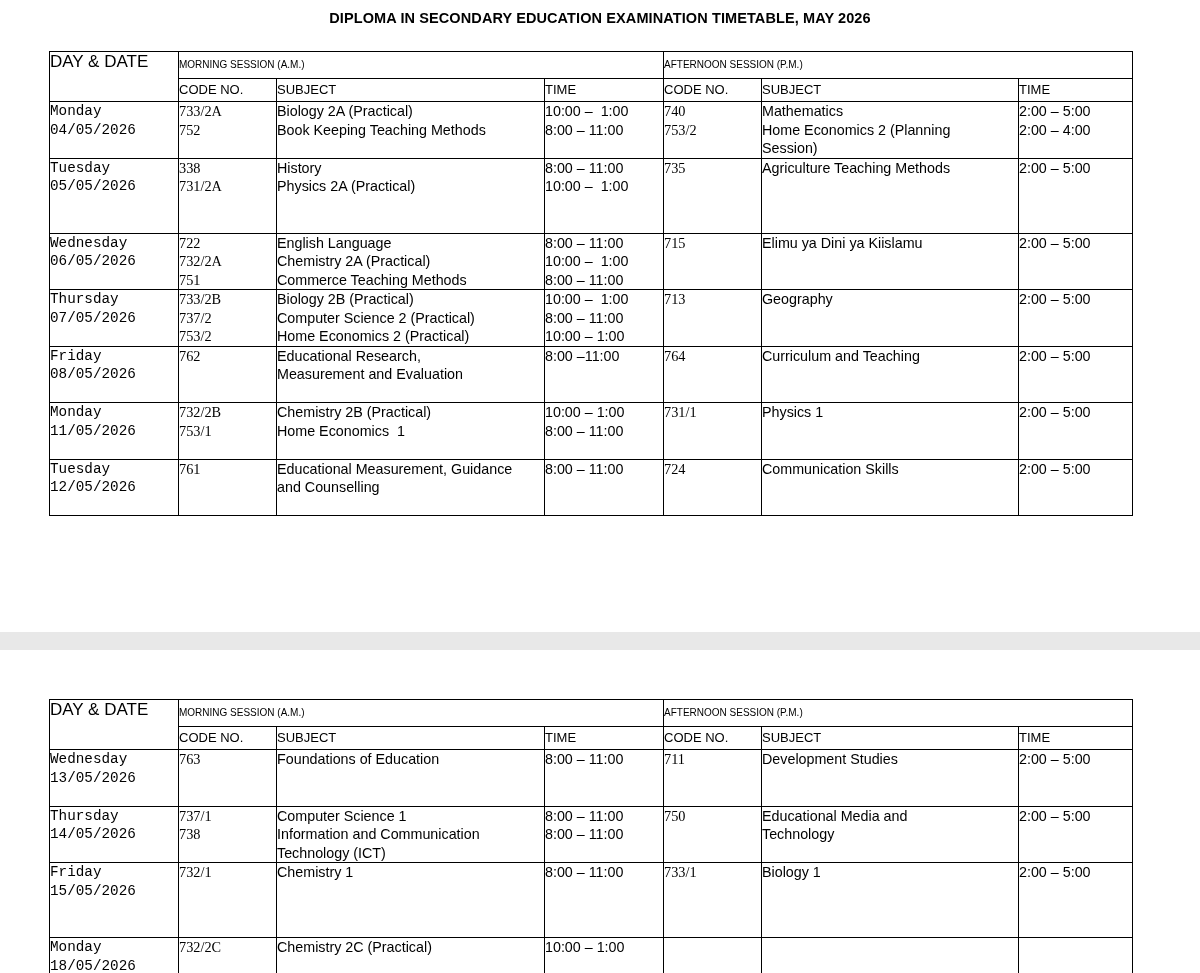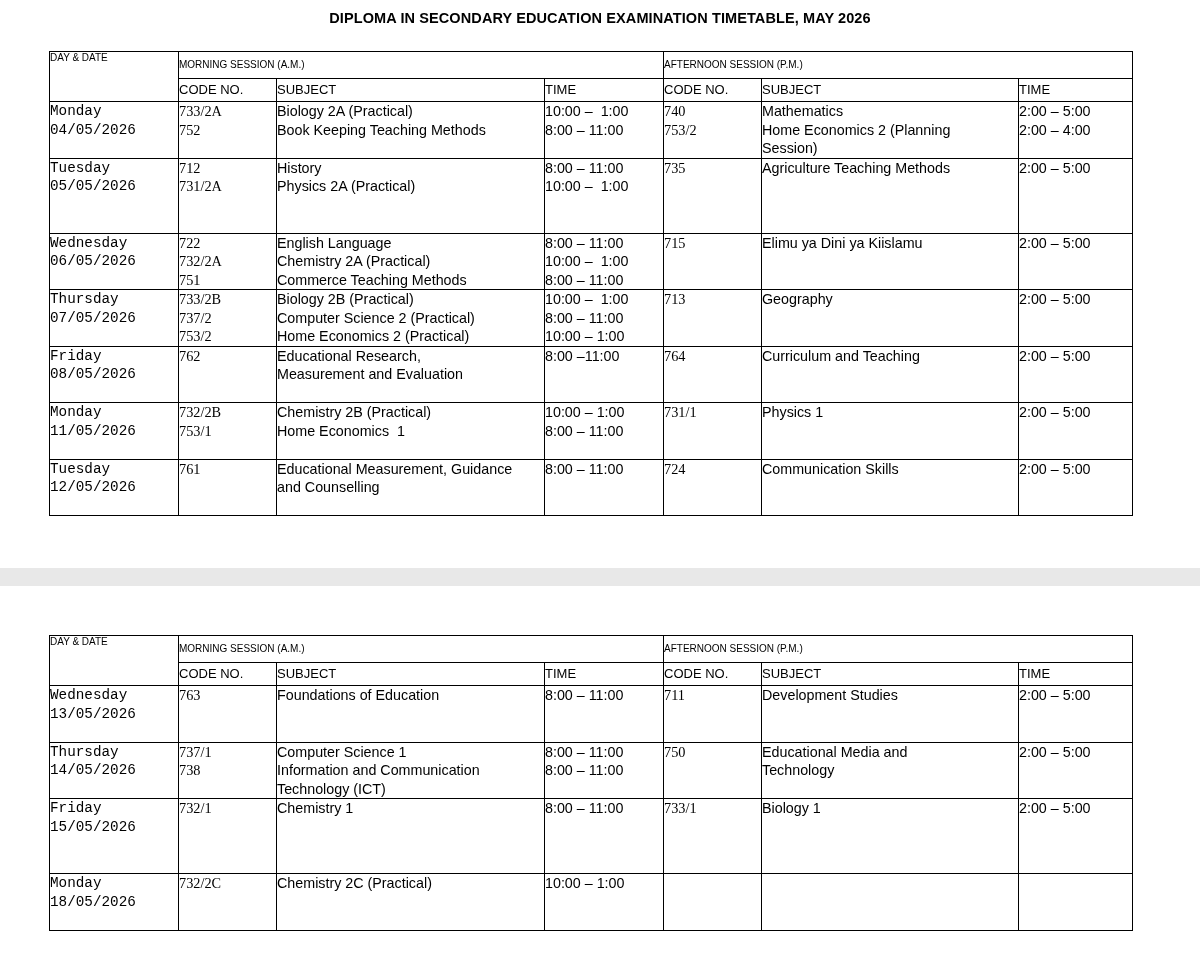--- a/index.html
+++ b/index.html
@@ -15,21 +15,21 @@
     overflow: hidden;
     position: relative;
   }
 
   .page {
     position: relative;
     width: 1200px;
     background: #ffffff;
   }
 
-  .page-1 { height: 568px; }
+  .page-1 { height: 632px; }
   .page-gap {
     height: 18px;
     background: #e8e8e8;
     width: 1200px;
   }
   .page-2 { height: 327px; }
 
   .doc-title {
     text-align: center;
     font-size: 14.5px;
@@ -75,21 +75,21 @@
     text-align: center;
     font-weight: bold;
     font-size: 10px;
     height: 26px;
     line-height: 26px;
     vertical-align: middle;
   }
   .hdr-daydate {
     text-align: center;
     font-weight: bold;
-    font-size: 10px;
+    font-size: 17px;
     vertical-align: bottom;
     padding-bottom: 3px;
   }
   .hdr-col {
     text-align: center;
     font-weight: bold;
     font-size: 13px;
     height: 22px;
     line-height: 22px;
     vertical-align: middle;
@@ -175,21 +175,21 @@
           </td>
         </tr>
         <tr>
           <td class="cell cell-day">
             <span class="line">Tuesday</span>
             <span class="line">05/05/2026</span>
             <span class="blank-pad"></span>
             <span class="blank-pad"></span>
           </td>
           <td class="cell cell-code">
-            <span class="line">712</span>
+            <span class="line">338</span>
             <span class="line">731/2A</span>
           </td>
           <td class="cell cell-subj">
             <span class="line">History</span>
             <span class="line">Physics 2A (Practical)</span>
           </td>
           <td class="cell cell-time">
             <span class="line">8:00 – 11:00</span>
             <span class="line">10:00 –  1:00</span>
           </td>

